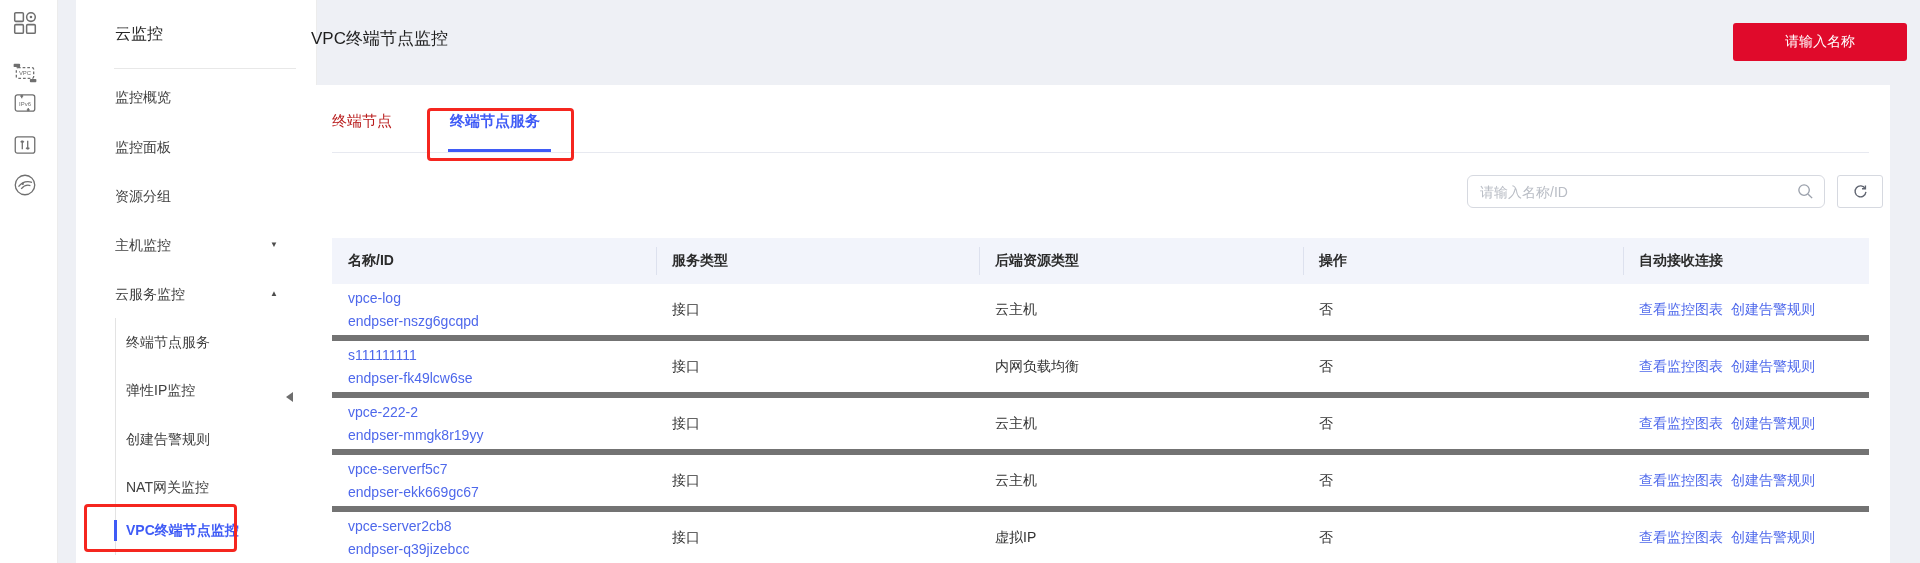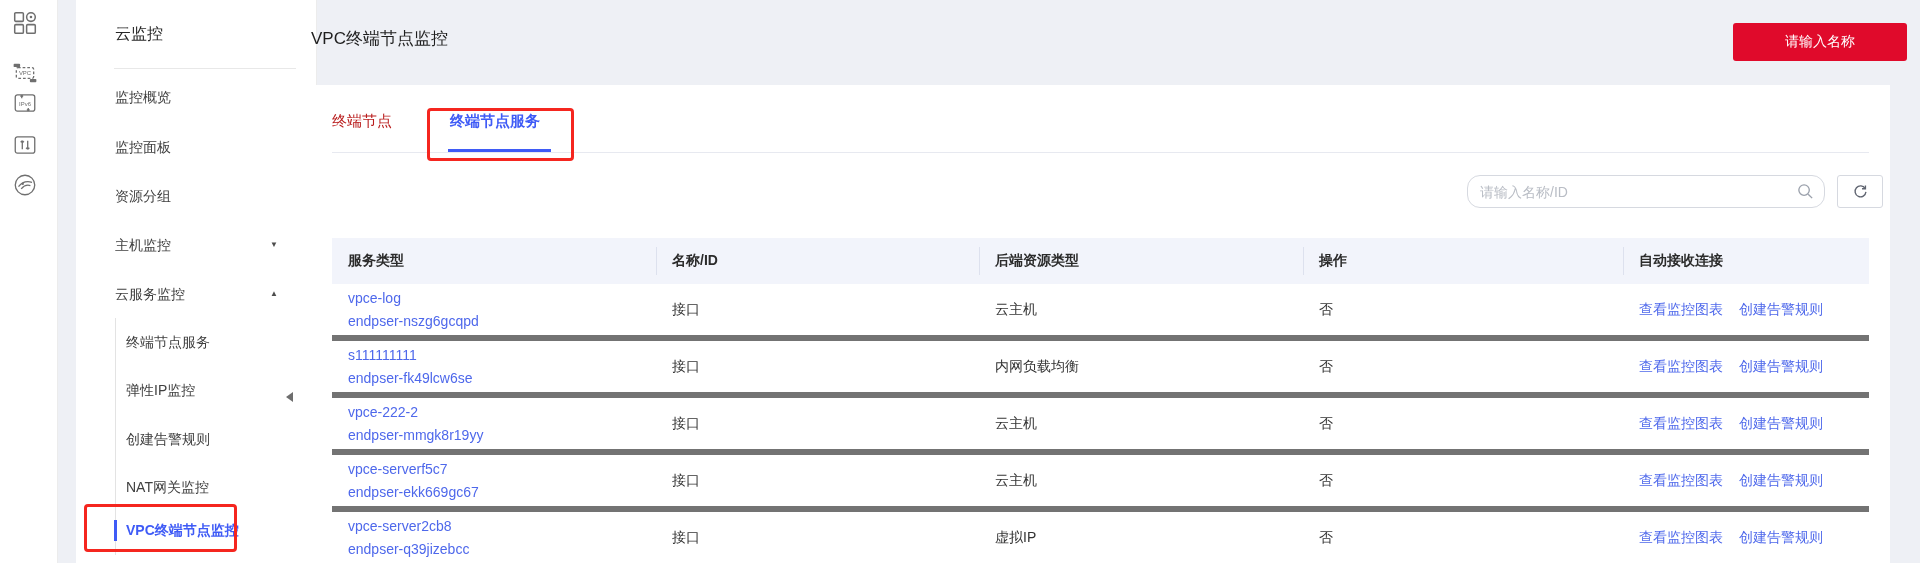--- a/index.html
+++ b/index.html
@@ -35,38 +35,38 @@
   .export-btn{position:absolute;left:1733px;top:23px;width:174px;height:38px;background:var(--button-red);
     color:#fff;font-size:14px;border:none;border-radius:3px;cursor:pointer;font-family:inherit;}
   .card{position:absolute;left:311px;top:85px;width:1579px;height:478px;background:#fff;overflow:hidden;}
   
   .tab{position:absolute;top:24px;height:24px;line-height:24px;font-size:15px;color:#b91c1c;cursor:pointer;}
   .tab.active{color:var(--primary-blue);font-weight:bold;}
   .tab-underline{position:absolute;left:137px;top:64px;width:103px;height:3px;background:var(--primary-blue);}
   .tabs-divider{position:absolute;left:21px;right:21px;top:67px;height:1px;background:#e7e9f0;}
   
   .search-wrap{position:absolute;left:1156px;top:90px;width:358px;height:33px;}
-  .search-input{width:100%;height:100%;border:1px solid #d6d9e0;border-radius:13px;padding:0 36px 0 12px;
+  .search-input{width:100%;height:100%;border:1px solid #d6d9e0;border-radius:6px;padding:0 36px 0 12px;
     font-size:14px;color:#333;font-family:inherit;outline:none;background:#fff;}
   .search-input::placeholder{color:#b9bdc5;}
   .search-icon{position:absolute;right:10px;top:7px;width:19px;height:19px;color:#9aa0ab;cursor:pointer;}
   .refresh-btn{position:absolute;left:1526px;top:90px;width:46px;height:33px;border:1px solid #d6d9e0;
     border-radius:3px;background:#fff;cursor:pointer;color:#5f6470;}
   .refresh-btn svg{width:17px;height:17px;display:block;margin:0 auto;}
   
   .table{position:absolute;left:21px;top:153px;width:1537px;}
   .thead{display:grid;grid-template-columns:324px 323px 324px 320px 1fr;height:46px;background:#f2f4fb;align-items:center;}
   .th{font-weight:bold;font-size:14px;color:#2b2b2b;padding-left:16px;position:relative;height:100%;display:flex;align-items:center;}
   .th + .th::before{content:"";position:absolute;left:0;top:9px;bottom:9px;width:1px;background:#dde1ee;}
   .tr{display:grid;grid-template-columns:324px 323px 324px 320px 1fr;height:57px;border-bottom:6px solid #737373;}
   .td{font-size:14px;color:#333;padding-left:16px;display:flex;align-items:center;}
   .td-name{flex-direction:column;align-items:flex-start;justify-content:center;gap:2px;}
   .td-name a{display:block;line-height:21px;}
   a.blue-link{color:var(--link-blue);text-decoration:none;cursor:pointer;}
-  .td-actions{gap:16px;}
+  .td-actions{gap:8px;}
   
   .annotation{position:absolute;border:3px solid var(--annotation-red);border-radius:4px;pointer-events:none;}
   .annotation-sidebar{left:84px;top:504px;width:153px;height:48px;}
   .annotation-tab{left:427px;top:108px;width:147px;height:53px;}
 </style>
 </head>
 <body>
 
 <div class="icon-rail">
   <span class="rail-icon" style="top:10px">
@@ -155,22 +155,22 @@
   </div>
   <button class="refresh-btn">
     <svg viewBox="0 0 20 20" fill="none" stroke="currentColor" stroke-width="1.6">
       <path d="M15.5 6.5 A 6.4 6.4 0 1 0 16.4 10.5"></path>
       <polyline points="15.8,2.8 15.8,6.8 11.8,6.8"></polyline>
     </svg>
   </button>
 
   <div class="table">
     <div class="thead">
+      <div class="th">名称/ID</div>
       <div class="th">服务类型</div>
-      <div class="th">名称/ID</div>
       <div class="th">后端资源类型</div>
       <div class="th">操作</div>
       <div class="th">自动接收连接</div>
     </div>
     <div>
   <div class="tr">
     <div class="td td-name">
       <a class="blue-link">vpce-log</a>
       <a class="blue-link">endpser-nszg6gcqpd</a>
     </div>

